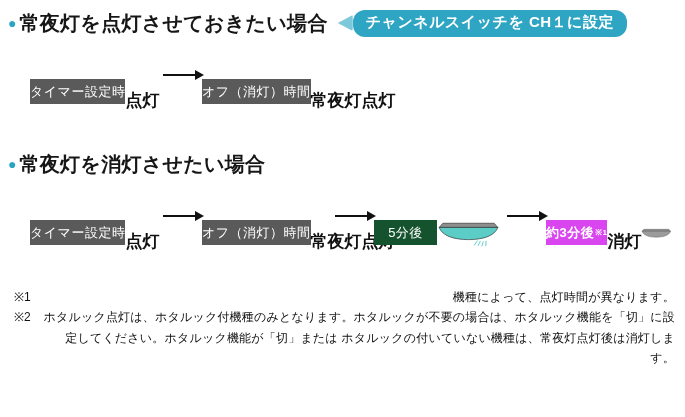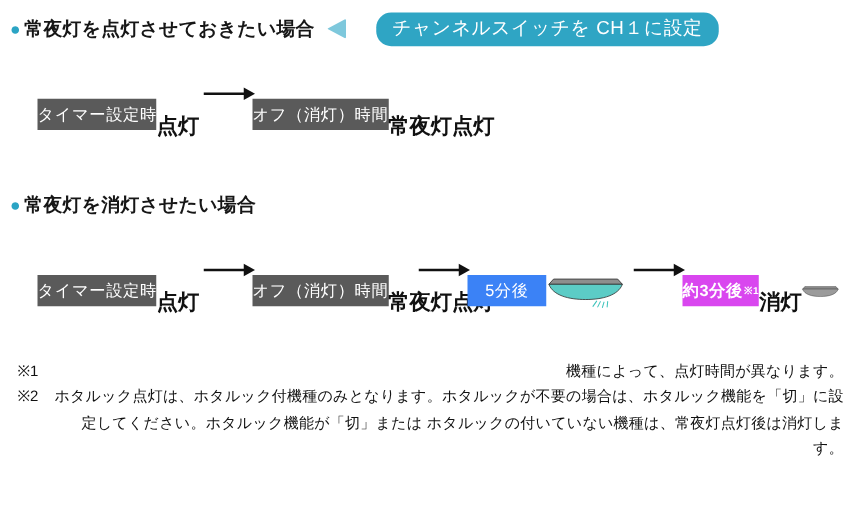--- a/index.html
+++ b/index.html
@@ -9,27 +9,27 @@
     background: #ffffff;
     font-family: "Liberation Sans", sans-serif;
     color: #161616;
     overflow: hidden;
   }
   .page { padding: 10px 8px 0 8px; }
 
   
   .section-head { display: flex; align-items: center; height: 26px; }
   .bullet { font-size: 14px; margin-right: 3px; line-height: 1; }
-  .head-text { font-size: 15px; font-weight: bold; letter-spacing: 0.3px; }
+  .head-text { font-size: 20px; font-weight: bold; letter-spacing: 0.3px; }
   .badge { display: flex; align-items: center; margin-left: 10px; }
   .badge-tail { width: 15px; height: 16px; border-radius: 2px;
                 clip-path: polygon(100% 0, 0 50%, 100% 100%); flex: none; }
   .badge-body { border-radius: 12px; padding: 3px 13px 5px 13px;
-                font-size: 15px; font-weight: normal; color: #fff;
-                letter-spacing: 0.5px; white-space: nowrap; margin-left: 24px; }
+                font-size: 15px; font-weight: bold; color: #fff;
+                letter-spacing: 0.5px; white-space: nowrap; }
 
   
   .flow-row { display: flex; margin: 26px 0 0 22px; align-items: flex-start; }
   .step { width: 126px; display: flex; flex-direction: row; align-items: center; flex: none; }
   .step-box { width: 126px; height: 25px; color: #fff; font-size: 13px;
               display: flex; align-items: center; justify-content: center;
               letter-spacing: 0.5px; white-space: nowrap; }
   .step-box sup { font-size: 8px; margin-left: 1px; line-height: 1; }
   .step-label { margin-top: 20px; font-size: 17px; font-weight: 600;
                 color: #111; white-space: nowrap; line-height: 1.2; }
@@ -151,21 +151,21 @@
             <line x1="124" y1="46" x2="129" y2="55"></line>
           </g>
         </svg>
       </div>
 
       <div class="arrow-cell">
           <div class="arrow"></div>
         </div>
 
       <div class="step">
-        <div class="step-box" style="background-color: #3b82f6;">5分後</div>
+        <div class="step-box" style="background-color: #14532d;">5分後</div>
         <svg class="lamp" width="126" height="54" viewBox="0 0 150 64">
           <polygon points="14,4 136,4 145,14 5,14" stroke="#2b2b2b" stroke-width="1.5" style="fill: rgb(142, 142, 142);"></polygon>
           <path d="M5,14 H145 C137,35 108,43 75,43 C42,43 13,35 5,14 Z" stroke="#2b2b2b" stroke-width="1.5" style="fill: rgb(92, 204, 198);"></path>
           <g fill="none" stroke-width="2" stroke-linecap="round" style="stroke: rgb(63, 196, 188);">
             <line x1="96" y1="46" x2="89" y2="56"></line>
             <line x1="103" y1="47" x2="98" y2="57"></line>
             <line x1="110" y1="48" x2="107" y2="58"></line>
             <line x1="117" y1="47" x2="116" y2="57"></line>
           </g>
         </svg>

